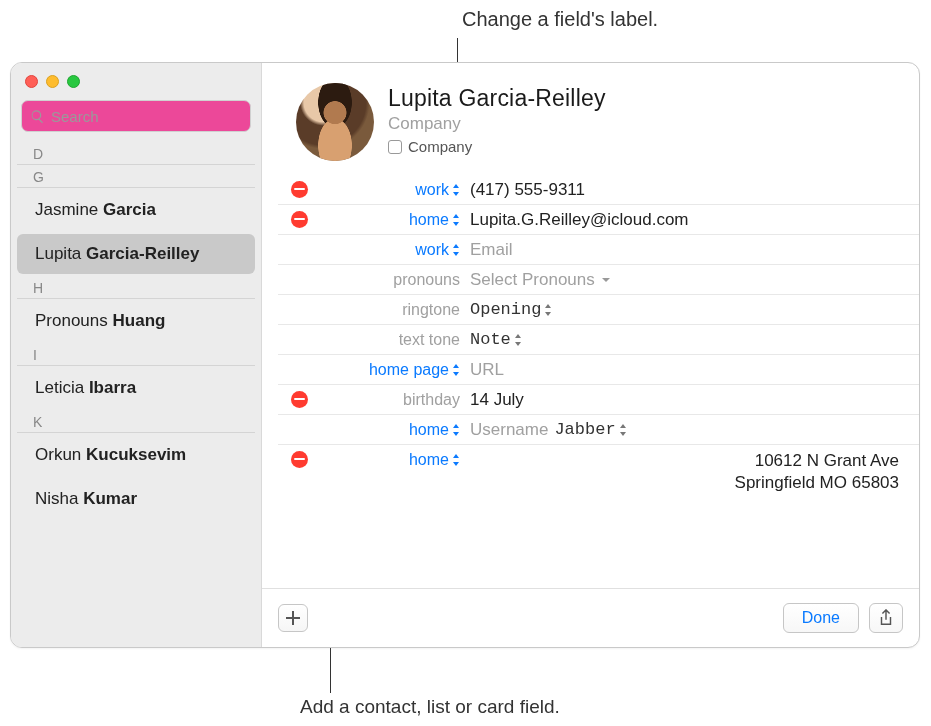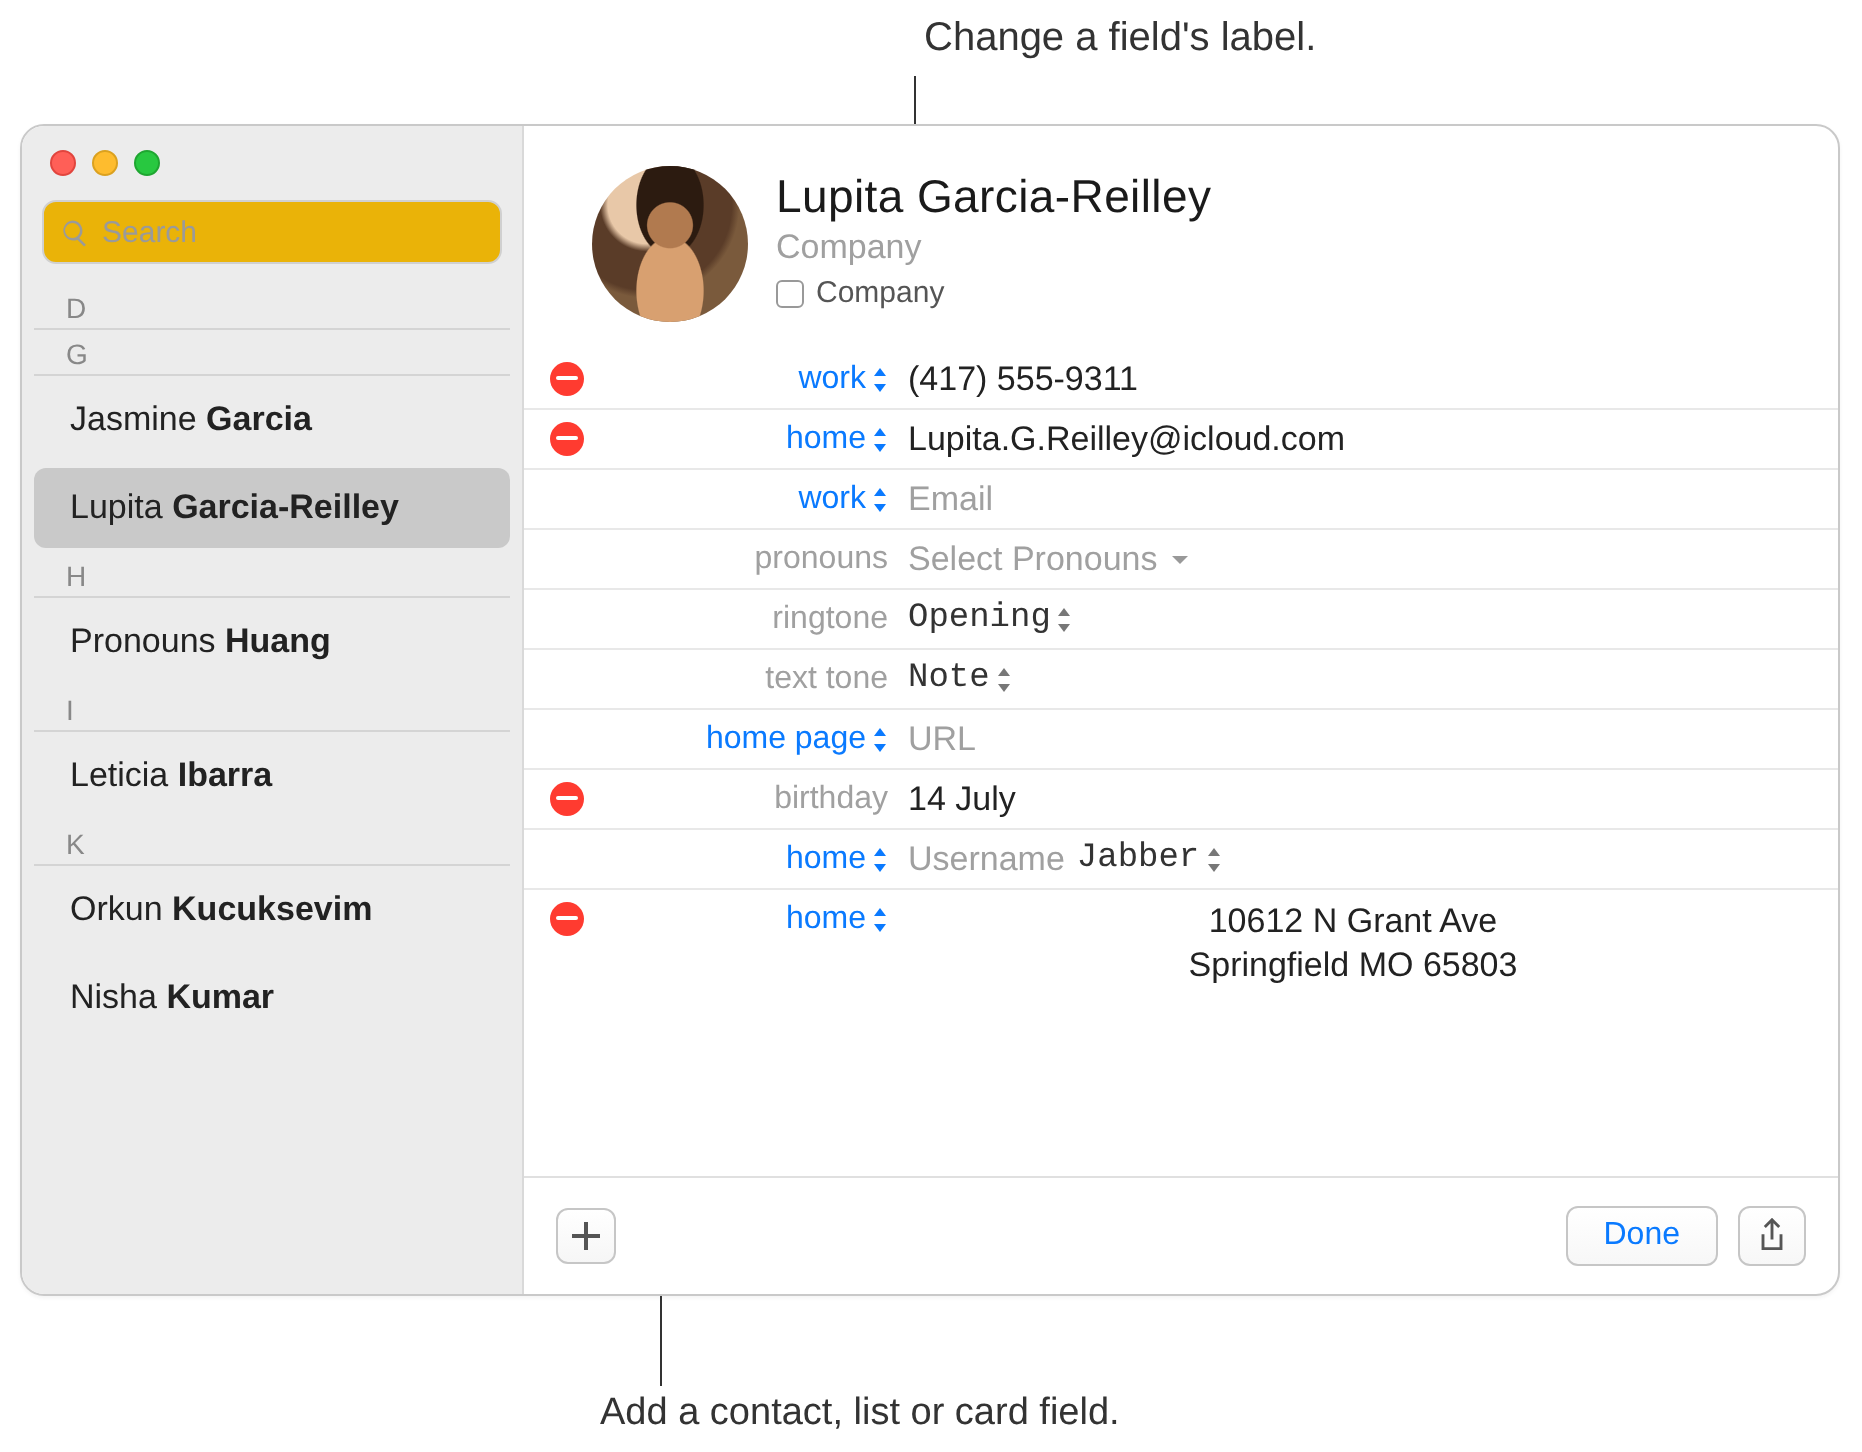--- a/index.html
+++ b/index.html
@@ -86,21 +86,21 @@
   .dot.green { background: #28c840; border:1px solid #1fa631; }
 
   .search-wrap {
     padding: 2px 10px 10px 10px;
   }
   .search {
     width: 100%;
     height: 32px;
     border-radius: 7px;
     border: 1px solid #d0d0d0;
-    background: #eab308;
+    background: #ec4899;
     display: flex;
     align-items: center;
     padding: 0 8px;
     gap: 6px;
   }
   .search svg { width:15px; height:15px; fill:#9a9a9a; flex-shrink:0; }
   .search input {
     border: none; outline: none; background: transparent;
     font-size: 15px; color:#333; width:100%;
   }
@@ -175,20 +175,21 @@
   .fields {
     flex: 1;
   }
   .row {
     display: grid;
     grid-template-columns: 42px 150px 1fr;
     align-items: center;
     min-height: 30px;
     padding: 1px 0;
     border-bottom: 1px solid #e8e8e8;
+    margin-left: 16px;
   }
   .row:last-child { border-bottom: none; }
   .row .col-remove { display:flex; justify-content:center; }
   .remove-btn {
     width:17px;height:17px;border-radius:50%;background:#ff3b30;
     position:relative;
   }
   .remove-btn::after{
     content:"";position:absolute;left:3px;right:3px;top:7px;height:2px;background:#fff;border-radius:1px;
   }
@@ -207,21 +208,21 @@
     font-size: 17px;
     color: #222;
     padding-right: 20px;
     display:flex; align-items:center; gap:6px;
   }
   .value-cell.placeholder { color:#a0a0a0; }
   .value-cell .mini-sel { color:#333; display:inline-flex; align-items:center; gap:3px;font-family:Liberation Mono, monospace; }
   .value-cell .chev { width:10px;height:10px;fill:#888;flex-shrink:0 }
 
   .row.address { align-items:flex-start; padding-top:6px; padding-bottom:6px;}
-  .row.address .value-cell { flex-direction:column; align-items:center; gap:2px;}
+  .row.address .value-cell { flex-direction:column; align-items:flex-end; gap:2px;}
 
   
   .detail-toolbar {
     border-top: 1px solid #e0e0e0;
     display:flex; align-items:center; justify-content:space-between;
     padding: 14px 16px;
   }
   .add-btn {
     width:30px;height:28px;border:1px solid #c6c6c6;border-radius:6px;
     background:linear-gradient(#fff,#f6f6f6);

